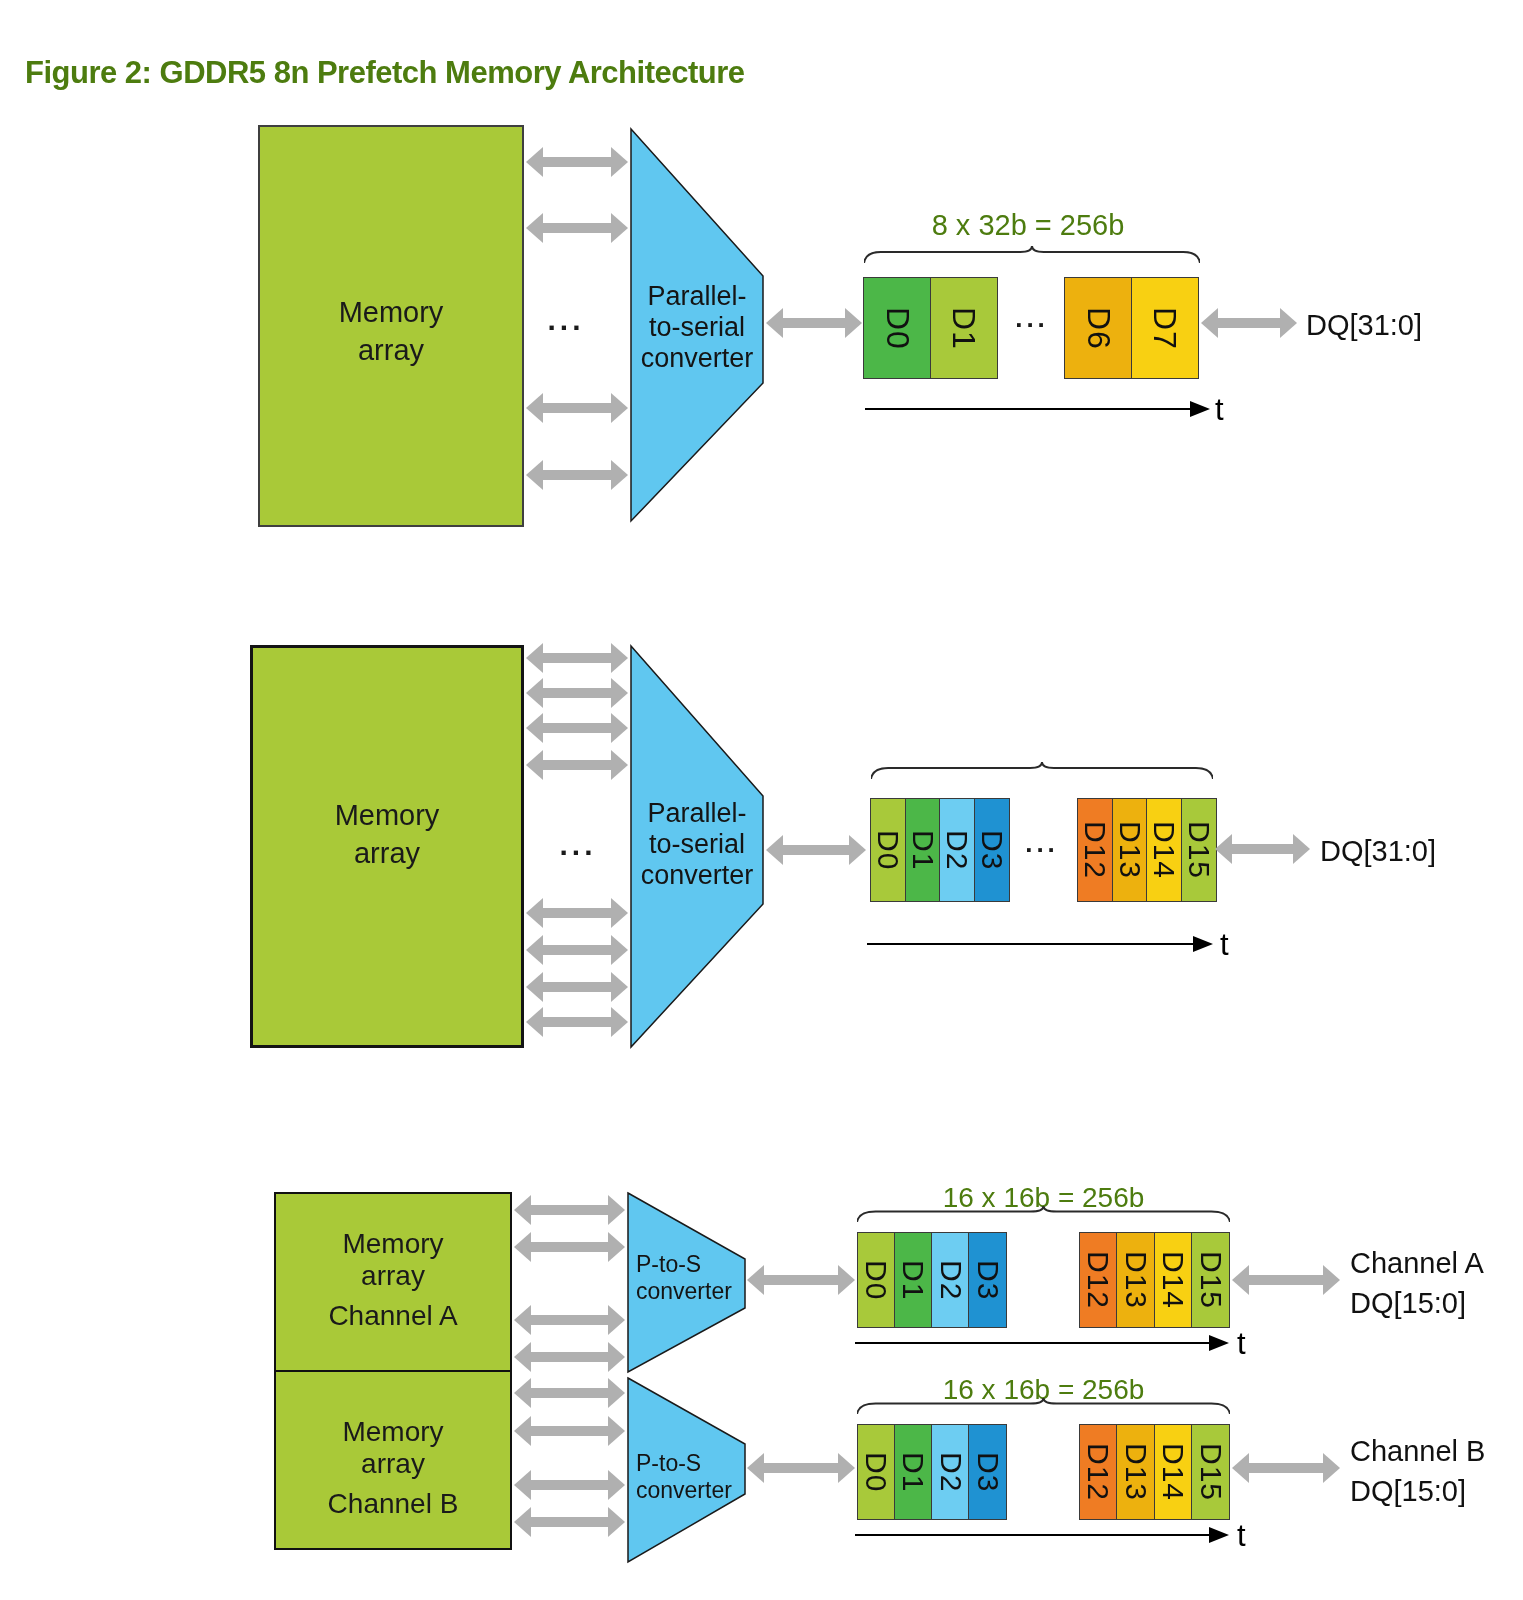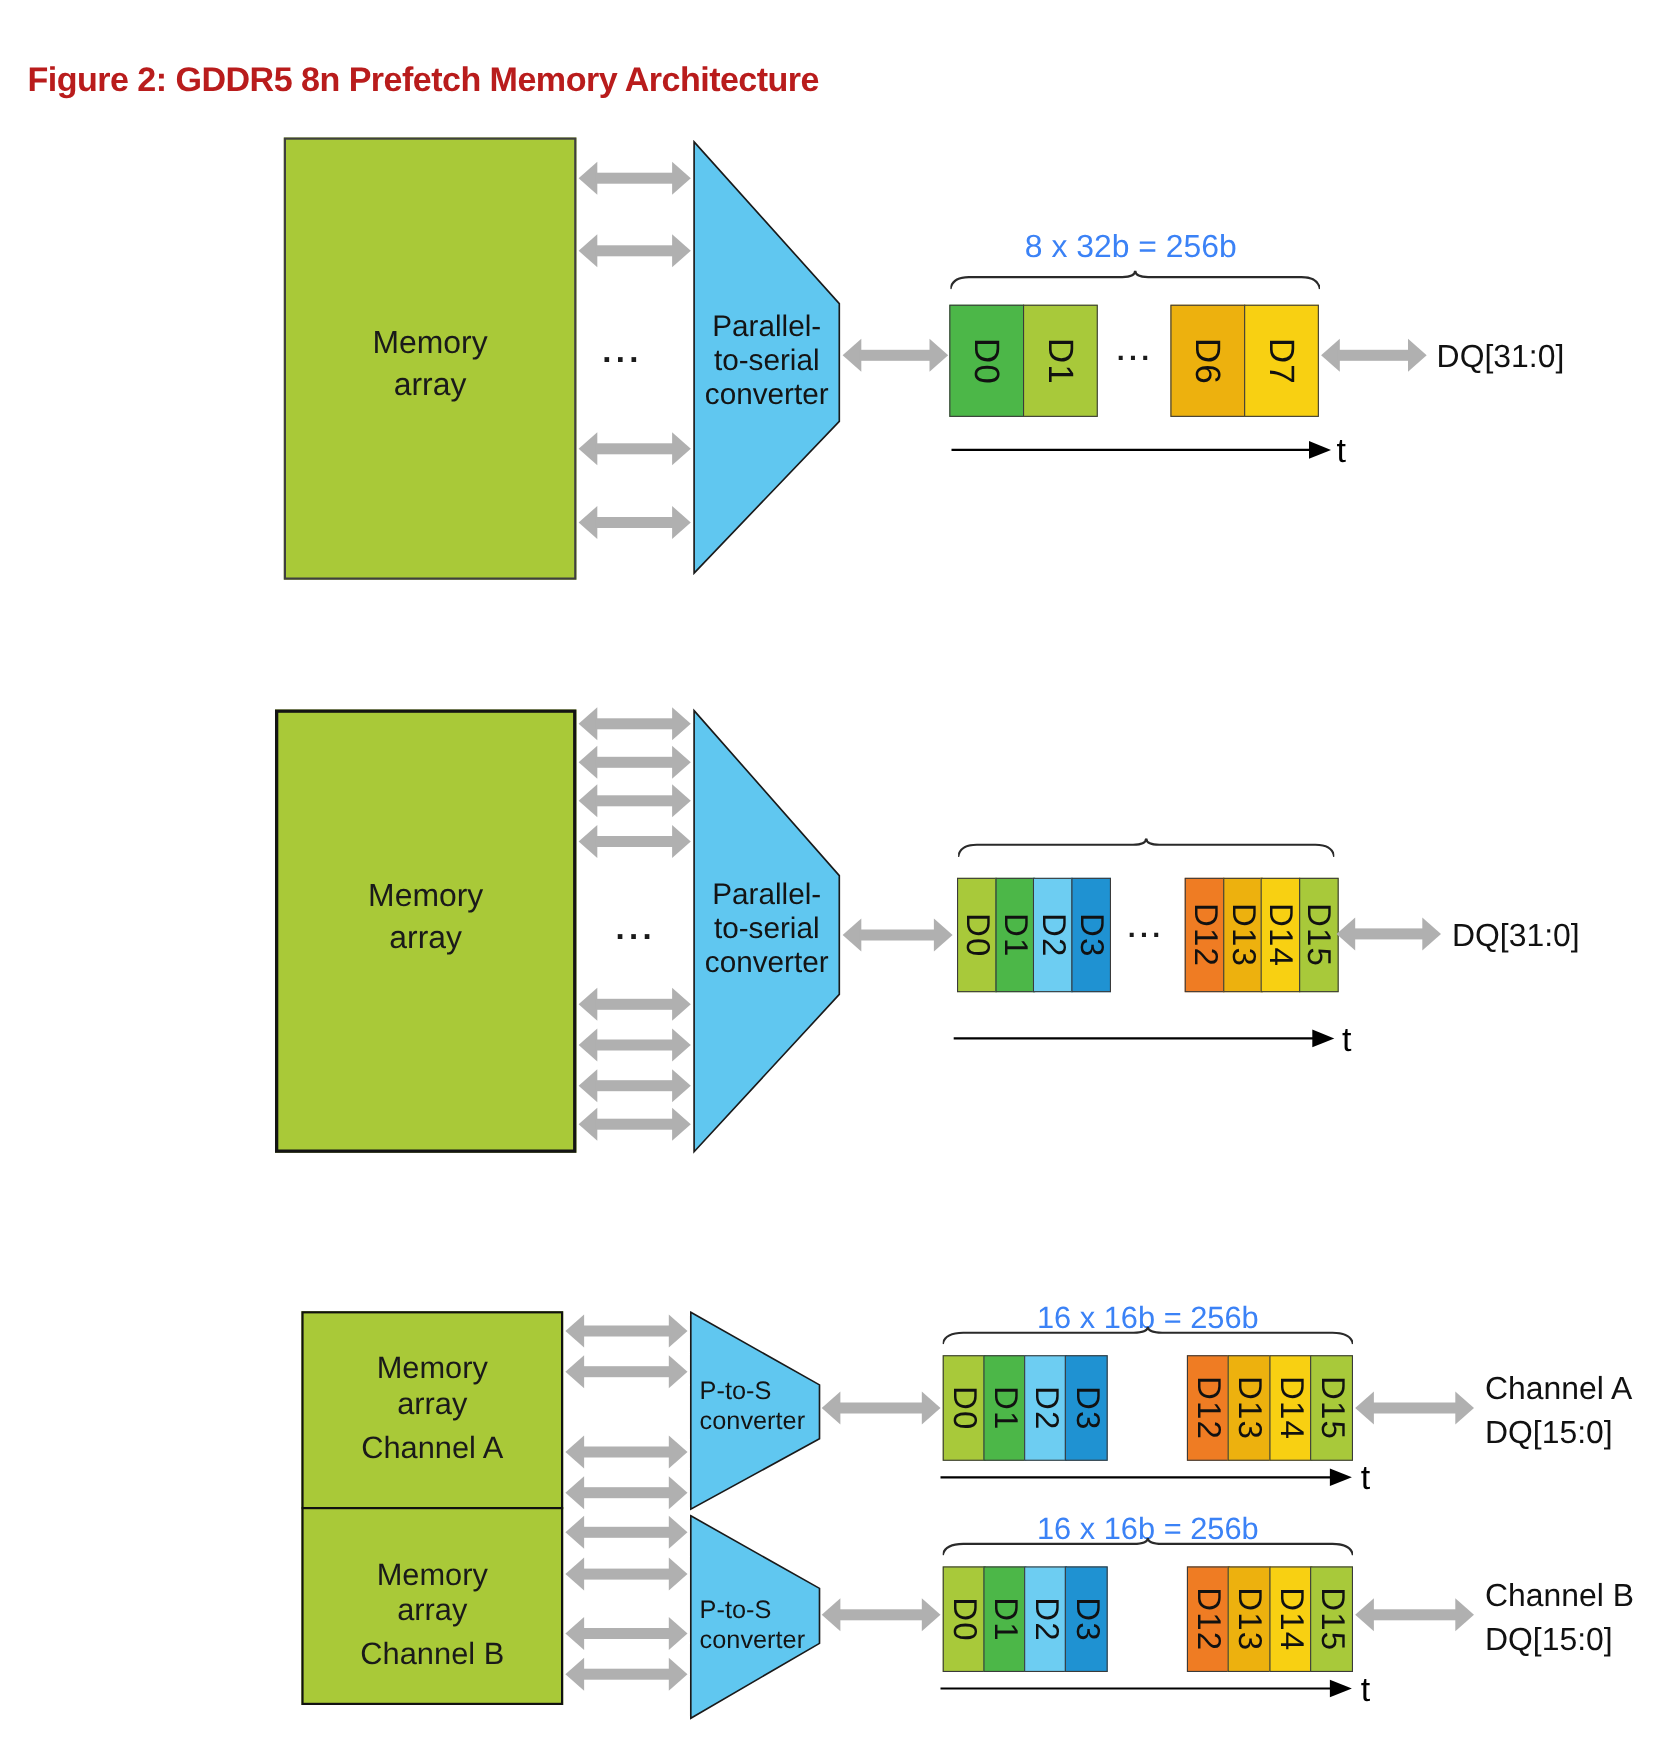--- a/index.html
+++ b/index.html
@@ -1,36 +1,36 @@
 <!DOCTYPE html>
 <html style="--memory_green: #a9c938; --converter_blue: #60c7f0; --arrow_gray: #b0b0b0; --block_green: #4cb748; --block_yellow_green: #a8c93a; --block_light_blue: #6dcdf2; --block_blue: #1f92d2; --block_orange: #ef7c23; --block_amber: #edb10e; --block_yellow: #f8d012;"><head>
 <meta charset="utf-8">
 <style>
   html,body { margin:0; padding:0; background:#ffffff; }
   #canvas {
     position:relative; width:1523px; height:1600px; background:#fff;
     font-family:"Liberation Sans", sans-serif; color:#1a1a1a; overflow:hidden;
   }
-  .fig-title { position:absolute; left:25px; font-size:31px; font-weight:bold; color:#b91c1c; white-space:nowrap; letter-spacing:-0.5px; }
+  .fig-title { position:absolute; left:25px; font-size:31px; font-weight:bold; color:#4d7c0f; white-space:nowrap; letter-spacing:-0.5px; }
   .mem-rect { position:absolute; background:var(--memory_green); box-sizing:border-box; }
   .mem-label { position:absolute; text-align:center; font-size:29px; line-height:38px; color:#1a1a1a; }
   .mem-label4 { position:absolute; text-align:center; font-size:28px; line-height:32px; color:#1a1a1a; }
   .chan-line { display:block; margin-top:8px; }
   
   .darrow { position:absolute; height:30px; }
   .darrow .shaft { position:absolute; left:15px; right:15px; top:10px; height:10px; background:var(--arrow_gray); }
   .darrow::before { content:""; position:absolute; left:0; top:0;
     border-top:15px solid transparent; border-bottom:15px solid transparent; border-right:17px solid var(--arrow_gray); }
   .darrow::after { content:""; position:absolute; right:0; top:0;
     border-top:15px solid transparent; border-bottom:15px solid transparent; border-left:17px solid var(--arrow_gray); }
   .conv-svg { position:absolute; overflow:visible; }
   .conv-svg polygon { fill:var(--converter_blue); stroke:#1a1a1a; stroke-width:1.5; }
   .conv-label { position:absolute; text-align:center; font-size:27px; line-height:31px; color:#141414; }
   .conv-label-sm { position:absolute; text-align:left; font-size:23px; line-height:27px; color:#141414; }
-  .bus-label { position:absolute; text-align:center; font-size:29px; color:#3b82f6; white-space:nowrap; }
+  .bus-label { position:absolute; text-align:center; font-size:29px; color:#4d7c0f; white-space:nowrap; }
   .brace { position:absolute; }
   .brace path { fill:none; stroke:#2a2a2a; stroke-width:2; vector-effect:non-scaling-stroke; }
   .bgroup { position:absolute; display:flex; }
   .block { flex:1; box-sizing:border-box; border:1.5px solid #3a3a3a; display:flex; align-items:center; justify-content:center; }
   .block + .block { margin-left:-1.5px; }
   .block span { writing-mode:vertical-rl; text-orientation:mixed; font-size:30px; color:#111; letter-spacing:1px; }
   .bgroup.big span { font-size:32px; }
   .dots { position:absolute; font-size:30px; font-weight:bold; letter-spacing:4px; color:#1a1a1a; text-align:center; }
   .dq-label { position:absolute; font-size:29px; color:#111; white-space:nowrap; }
   .out-label { position:absolute; font-size:29px; line-height:40px; color:#111; white-space:nowrap; }

